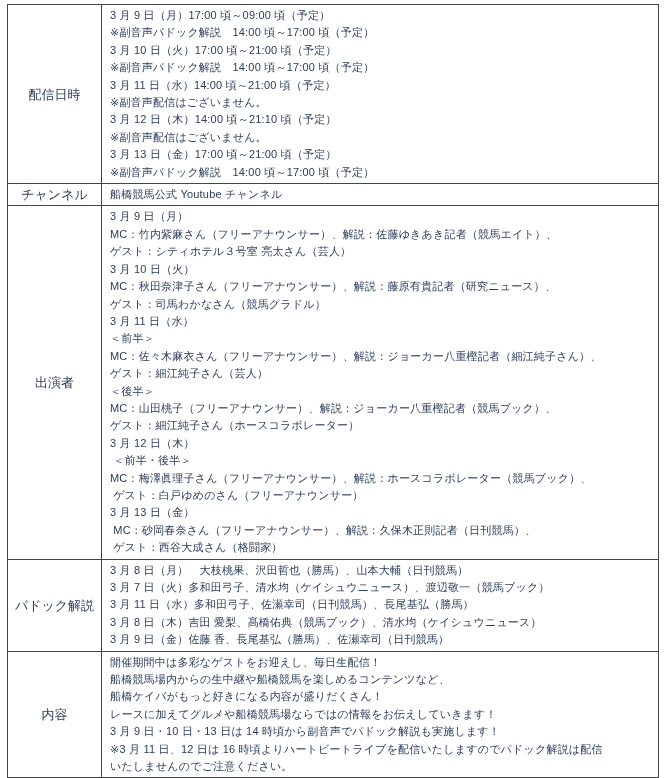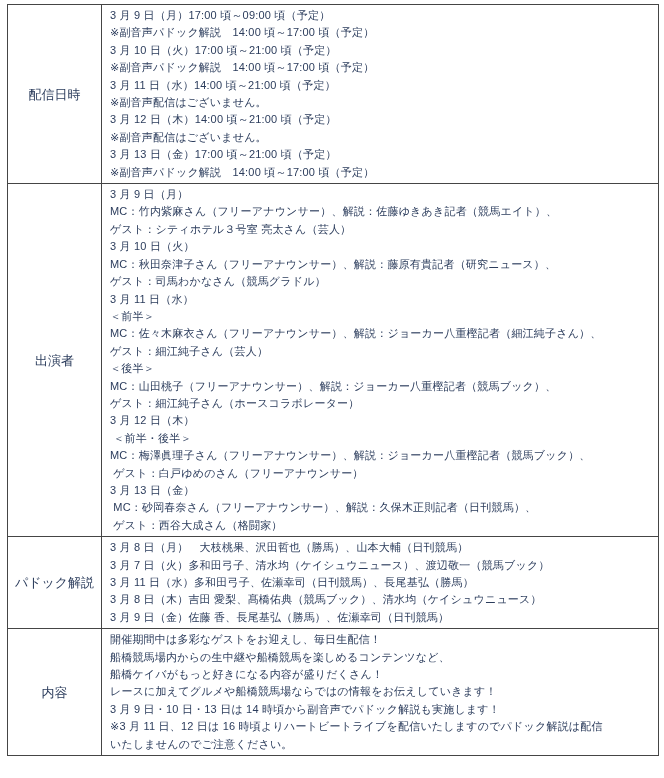--- a/index.html
+++ b/index.html
@@ -59,45 +59,51 @@
   <div class="info-table" id="info-table">
       <div class="info-row">
         <div class="label-cell">配信日時</div>
         <div class="content-cell">
           <div class="text-line">3 月 9 日（月）17:00 頃～09:00 頃（予定）</div>
           <div class="text-line">※副音声パドック解説　14:00 頃～17:00 頃（予定）</div>
           <div class="text-line">3 月 10 日（火）17:00 頃～21:00 頃（予定）</div>
           <div class="text-line">※副音声パドック解説　14:00 頃～17:00 頃（予定）</div>
           <div class="text-line">3 月 11 日（水）14:00 頃～21:00 頃（予定）</div>
           <div class="text-line">※副音声配信はございません。</div>
-          <div class="text-line">3 月 12 日（木）14:00 頃～21:00 頃（予定）</div>
+          <div class="text-line">3 月 12 日（木）14:00 頃～21:10 頃（予定）</div>
           <div class="text-line">※副音声配信はございません。</div>
           <div class="text-line">3 月 13 日（金）17:00 頃～21:00 頃（予定）</div>
           <div class="text-line">※副音声パドック解説　14:00 頃～17:00 頃（予定）</div>
+        </div>
+      </div>
+      <div class="info-row">
+        <div class="label-cell">チャンネル</div>
+        <div class="content-cell">
+          <div class="text-line">船橋競馬公式 Youtube チャンネル</div>
         </div>
       </div>
       <div class="info-row">
         <div class="label-cell">出演者</div>
         <div class="content-cell">
           <div class="text-line">3 月 9 日（月）</div>
           <div class="text-line">MC：竹内紫麻さん（フリーアナウンサー）、解説：佐藤ゆきあき記者（競馬エイト）、</div>
           <div class="text-line">ゲスト：シティホテル３号室 亮太さん（芸人）</div>
           <div class="text-line">3 月 10 日（火）</div>
           <div class="text-line">MC：秋田奈津子さん（フリーアナウンサー）、解説：藤原有貴記者（研究ニュース）、</div>
           <div class="text-line">ゲスト：司馬わかなさん（競馬グラドル）</div>
           <div class="text-line">3 月 11 日（水）</div>
           <div class="text-line">＜前半＞</div>
           <div class="text-line">MC：佐々木麻衣さん（フリーアナウンサー）、解説：ジョーカー八重樫記者（細江純子さん）、</div>
           <div class="text-line">ゲスト：細江純子さん（芸人）</div>
           <div class="text-line">＜後半＞</div>
           <div class="text-line">MC：山田桃子（フリーアナウンサー）、解説：ジョーカー八重樫記者（競馬ブック）、</div>
           <div class="text-line">ゲスト：細江純子さん（ホースコラボレーター）</div>
           <div class="text-line">3 月 12 日（木）</div>
           <div class="text-line"> ＜前半・後半＞</div>
-          <div class="text-line">MC：梅澤眞理子さん（フリーアナウンサー）、解説：ジョーカー八重樫記者（競馬ブック）、</div>
+          <div class="text-line">MC：梅澤眞理子さん（フリーアナウンサー）、解説：ホースコラボレーター（競馬ブック）、</div>
           <div class="text-line"> ゲスト：白戸ゆめのさん（フリーアナウンサー）</div>
           <div class="text-line">3 月 13 日（金）</div>
           <div class="text-line"> MC：砂岡春奈さん（フリーアナウンサー）、解説：久保木正則記者（日刊競馬）、</div>
           <div class="text-line"> ゲスト：西谷大成さん（格闘家）</div>
         </div>
       </div>
       <div class="info-row">
         <div class="label-cell">パドック解説</div>
         <div class="content-cell">
           <div class="text-line">3 月 8 日（月）　大枝桃果、沢田哲也（勝馬）、山本大輔（日刊競馬）</div>

